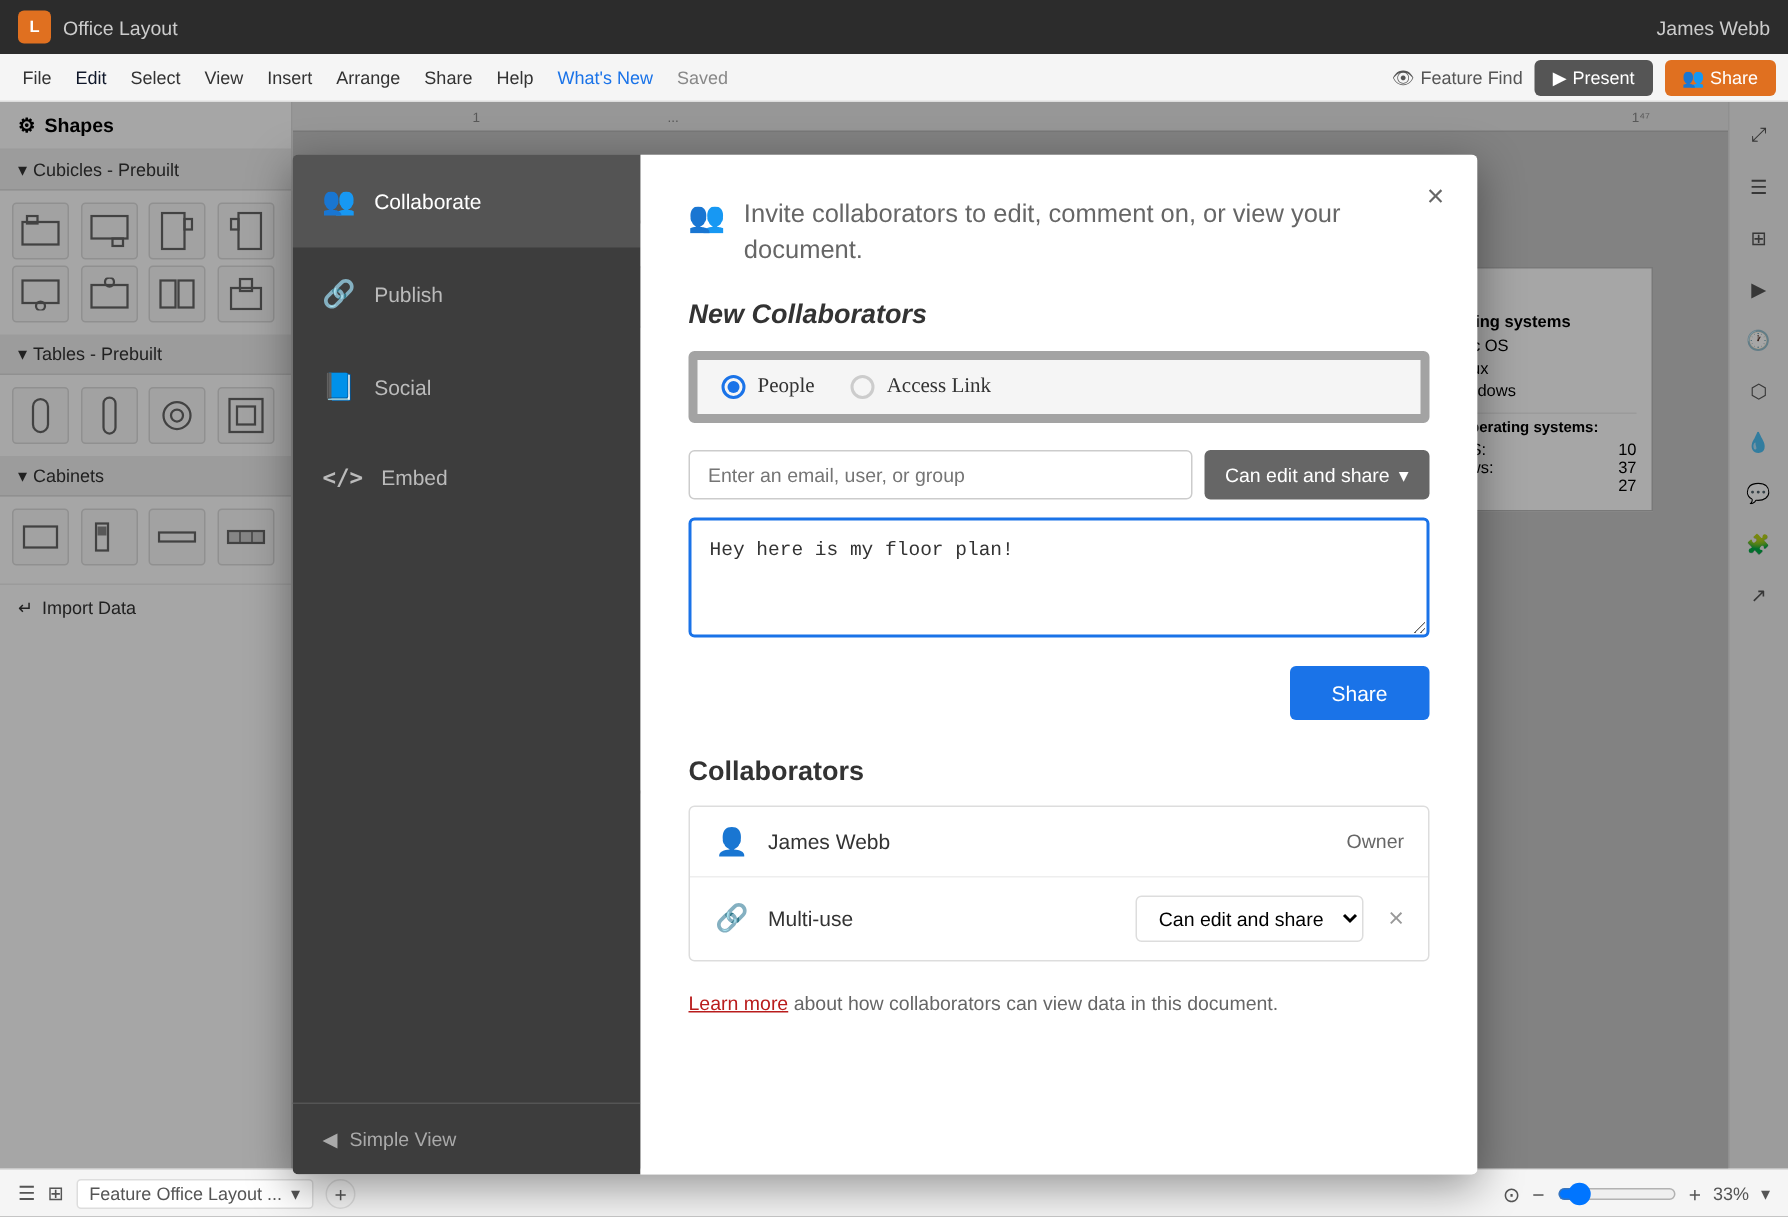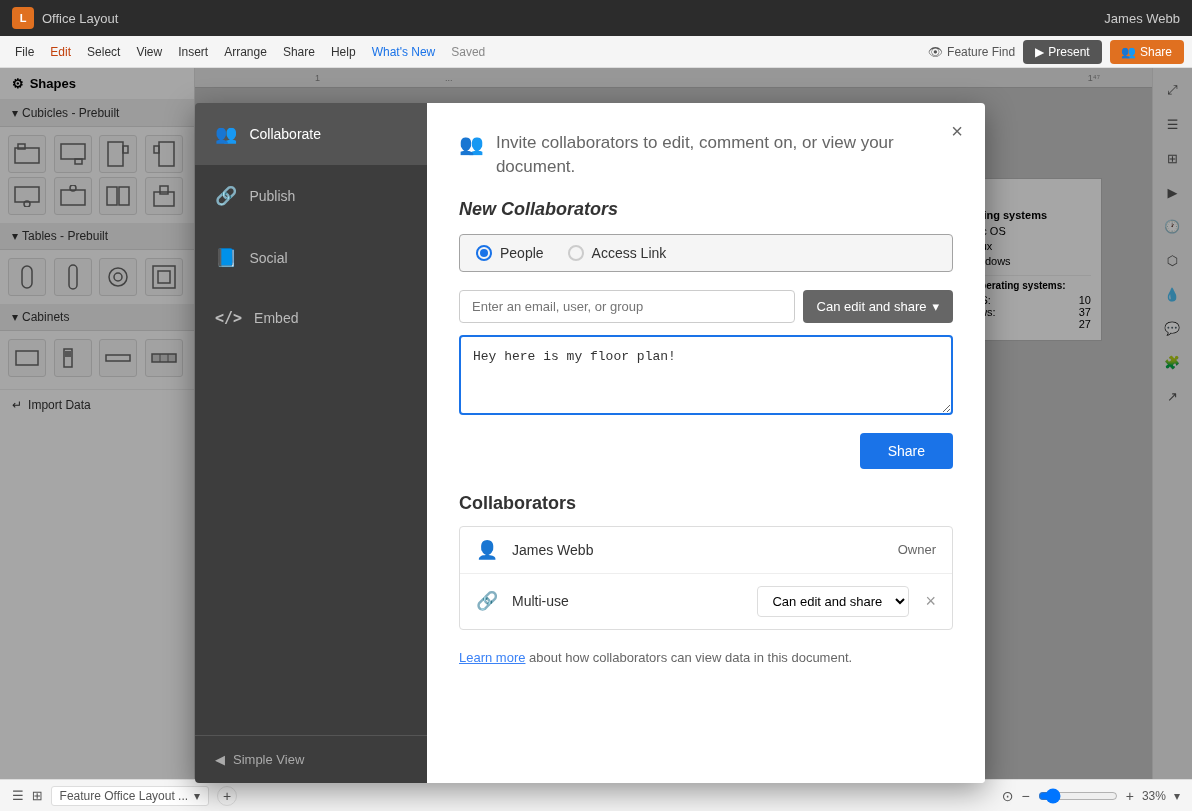--- a/index.html
+++ b/index.html
@@ -11,21 +11,21 @@
 <div style="background:#2c2c2c;height:36px;display:flex;align-items:center;justify-content:space-between;padding:0 12px;">
   <div style="display:flex;align-items:center;gap:8px;">
     <div style="width:22px;height:22px;background:#e07020;border-radius:4px;display:flex;align-items:center;justify-content:center;color:white;font-size:11px;font-weight:bold;">L</div>
     <span style="color:#ccc;font-size:13px;">Office Layout</span>
   </div>
   <span style="color:#ccc;font-size:13px;">James Webb</span>
 </div>
 
 <div style="background:#f5f5f5;height:32px;display:flex;align-items:center;padding:0 8px;border-bottom:1px solid #ddd;gap:2px;">
   <span style="font-size:12px;color:#333;padding:4px 7px;cursor:pointer;border-radius:3px;">File</span>
-  <span style="font-size:12px;color:#c2410c;padding:4px 7px;cursor:pointer;border-radius:3px;">Edit</span>
+  <span style="font-size:12px;color:#0f172a;padding:4px 7px;cursor:pointer;border-radius:3px;">Edit</span>
   <span style="font-size:12px;color:#333;padding:4px 7px;cursor:pointer;border-radius:3px;">Select</span>
   <span style="font-size:12px;color:#333;padding:4px 7px;cursor:pointer;border-radius:3px;">View</span>
   <span style="font-size:12px;color:#333;padding:4px 7px;cursor:pointer;border-radius:3px;">Insert</span>
   <span style="font-size:12px;color:#333;padding:4px 7px;cursor:pointer;border-radius:3px;">Arrange</span>
   <span style="font-size:12px;color:#333;padding:4px 7px;cursor:pointer;border-radius:3px;">Share</span>
   <span style="font-size:12px;color:#333;padding:4px 7px;cursor:pointer;border-radius:3px;">Help</span>
   <span style="font-size:12px;color:#1a73e8;padding:4px 7px;cursor:pointer;border-radius:3px;">What's New</span>
   <span style="font-size:12px;color:#888;padding:4px 7px;">Saved</span>
   <div style="margin-left:auto;display:flex;align-items:center;gap:8px;">
     <div style="font-size:12px;color:#555;display:flex;align-items:center;gap:4px;">
@@ -291,21 +291,21 @@
       
       <div style="display:flex;align-items:flex-start;gap:12px;margin-bottom:20px;">
         <span style="font-size:20px;color:#555;margin-top:1px;">👥</span>
         <span style="font-size:17px;color:#666;line-height:1.4;">Invite collaborators to edit, comment on, or view your document.</span>
       </div>
 
       
       <div style="font-size:18px;font-weight:600;color:#333;margin-bottom:14px;font-style:italic;">New Collaborators</div>
 
       
-      <div style="display:flex;align-items:center;gap:24px;background:#f5f5f5;border:1px solid #a3a3a3;border-radius:4px;padding:10px 16px;margin-bottom:18px;">
+      <div style="display:flex;align-items:center;gap:24px;background:#f5f5f5;border:6px solid #a3a3a3;border-radius:4px;padding:10px 16px;margin-bottom:18px;font-family:Liberation Serif, serif;">
         <label style="display:flex;align-items:center;gap:8px;cursor:pointer;font-size:14px;color:#333;">
           <div style="width:16px;height:16px;border-radius:50%;border:2px solid #1a73e8;display:flex;align-items:center;justify-content:center;">
             <div style="width:8px;height:8px;border-radius:50%;background:#1a73e8;"></div>
           </div>
           <span>People</span>
         </label>
         <label style="display:flex;align-items:flex-end;gap:8px;cursor:pointer;font-size:14px;color:#333;">
           <div style="width:16px;height:16px;border-radius:50%;border:2px solid #ccc;"></div>
           <span>Access Link</span>
         </label>
@@ -347,21 +347,21 @@
             <option>Can edit and share</option>
             <option>Can edit</option>
             <option>Can view</option>
           </select>
           <button style="margin-left:4px;color:#999;cursor:pointer;font-size:18px;border:none;background:none;line-height:1;">×</button>
         </div>
       </div>
 
       
       <div style="font-size:13px;color:#666;">
-        <a href="#" style="color:#3b82f6;text-decoration:underline;cursor:pointer;">Learn more</a>
+        <a href="#" style="color:#b91c1c;text-decoration:underline;cursor:pointer;">Learn more</a>
         <span> about how collaborators can view data in this document.</span>
       </div>
 
     </div>
   </div>
 
 </div>
 
 <div style="height:32px;background:#f5f5f5;border-top:1px solid #ddd;display:flex;align-items:center;padding:0 12px;gap:8px;font-size:12px;color:#555;">
   <button style="background:none;border:none;cursor:pointer;color:#555;font-size:13px;">☰</button>

